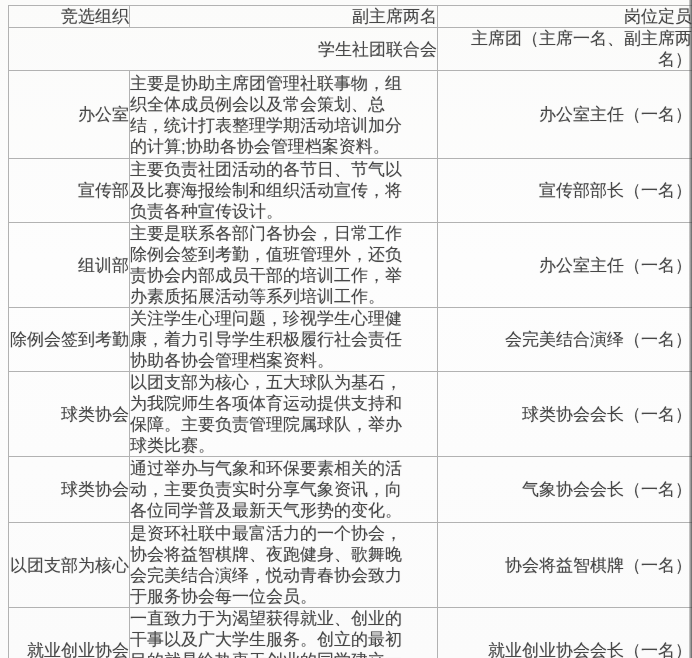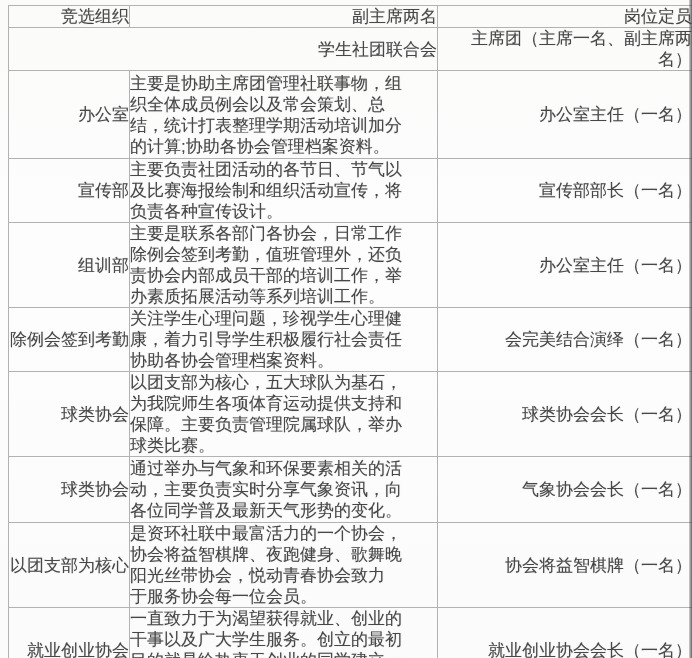--- a/index.html
+++ b/index.html
@@ -124,21 +124,21 @@
       <td class="duty">通过举办与气象和环保要素相关的活
 动，主要负责实时分享气象资讯，向
 各位同学普及最新天气形势的变化。</td>
       <td class="center">气象协会会长（一名）</td>
     </tr>
 
     <tr class="r6">
       <td class="center">以团支部为核心</td>
       <td class="duty">是资环社联中最富活力的一个协会，
 协会将益智棋牌、夜跑健身、歌舞晚
-阳光丝带协会，悦动青春协会致力
+会完美结合演绎，悦动青春协会致力
 于服务协会每一位会员。</td>
       <td class="center">协会将益智棋牌（一名）</td>
     </tr>
 
     <tr class="r7">
       <td class="center">就业创业协会</td>
       <td class="duty">一直致力于为渴望获得就业、创业的
 干事以及广大学生服务。创立的最初
 目的就是给热衷于创业的同学建立一
 个相互交流的平台。</td>

